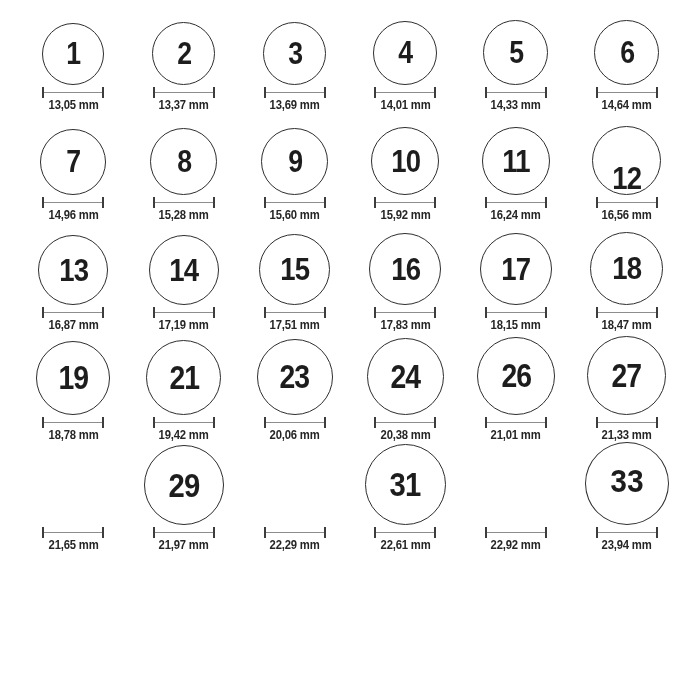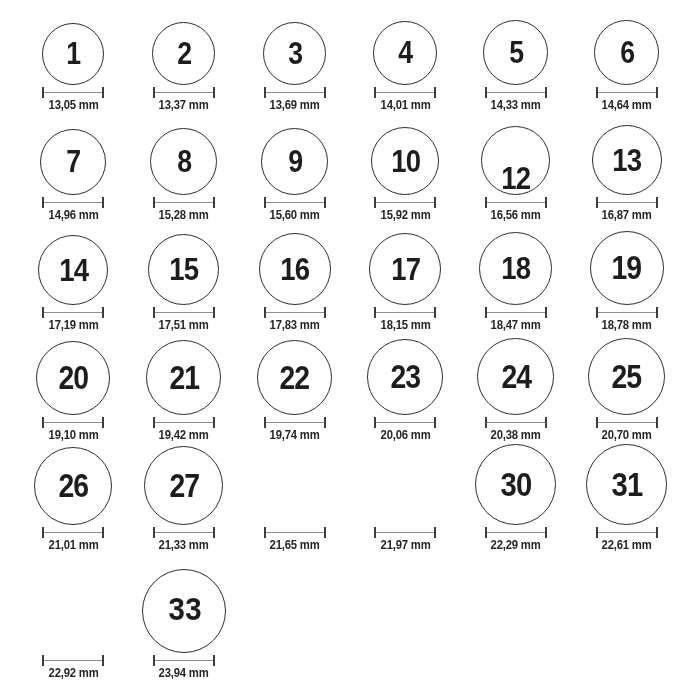--- a/index.html
+++ b/index.html
@@ -146,20 +146,27 @@
   </div>
 
   <div class="cell">
     <div class="circle" style="width: 68px; height: 68px;">
       <span class="num" style="font-size: 32px;">10</span>
     </div>
     <div class="ruler"></div>
     <div class="mm-label">15,92 mm</div>
   </div>
 
+  <div class="cell">
+    <div class="circle" style="width: 68px; height: 68px;">
+      <span class="num" style="font-size: 32px;">11</span>
+    </div>
+    <div class="ruler"></div>
+    <div class="mm-label">16,24 mm</div>
+  </div>
 
   <div class="cell">
     <div class="circle" style="width: 69px; height: 69px; align-items: flex-end;">
       <span class="num" style="font-size: 32px;">12</span>
     </div>
     <div class="ruler"></div>
     <div class="mm-label">16,56 mm</div>
   </div>
 
   <div class="cell">
@@ -211,67 +218,46 @@
   </div>
 
   <div class="cell">
     <div class="circle" style="width: 74px; height: 74px;">
       <span class="num" style="font-size: 33px;">19</span>
     </div>
     <div class="ruler"></div>
     <div class="mm-label">18,78 mm</div>
   </div>
 
-  <div class="cell">
-    <div class="circle" style="width: 74px; height: 74px;">
-      <span class="num" style="font-size: 33px;">20</span>
-    </div>
-    <div class="ruler"></div>
-    <div class="mm-label">19,10 mm</div>
-  </div>
 
   <div class="cell">
     <div class="circle" style="width: 75px; height: 75px; text-align: right;">
       <span class="num" style="font-size: 33px;">21</span>
     </div>
     <div class="ruler"></div>
     <div class="mm-label">19,42 mm</div>
   </div>
 
-  <div class="cell">
-    <div class="circle" style="width: 75px; height: 75px;">
-      <span class="num" style="font-size: 33px;">22</span>
-    </div>
-    <div class="ruler"></div>
-    <div class="mm-label">19,74 mm</div>
-  </div>
 
   <div class="cell">
     <div class="circle" style="width: 76px; height: 76px;">
       <span class="num" style="font-size: 33px;">23</span>
     </div>
     <div class="ruler"></div>
     <div class="mm-label">20,06 mm</div>
   </div>
 
   <div class="cell">
     <div class="circle" style="width: 77px; height: 77px;">
       <span class="num" style="font-size: 33px;">24</span>
     </div>
     <div class="ruler"></div>
     <div class="mm-label">20,38 mm</div>
   </div>
 
-  <div class="cell">
-    <div class="circle" style="width: 77px; height: 77px;">
-      <span class="num" style="font-size: 33px;">25</span>
-    </div>
-    <div class="ruler"></div>
-    <div class="mm-label">20,70 mm</div>
-  </div>
 
   <div class="cell">
     <div class="circle" style="width: 78px; height: 78px;">
       <span class="num" style="font-size: 33px;">26</span>
     </div>
     <div class="ruler"></div>
     <div class="mm-label">21,01 mm</div>
   </div>
 
   <div class="cell">
@@ -281,28 +267,28 @@
     <div class="ruler"></div>
     <div class="mm-label">21,33 mm</div>
   </div>
 
   <div class="cell">
     <div class="ruler"></div>
     <div class="mm-label">21,65 mm</div>
   </div>
 
   <div class="cell">
+    <div class="circle" style="width: 80px; height: 80px;">
+      <span class="num" style="font-size: 34px;">29</span>
+    </div>
     <div class="ruler"></div>
     <div class="mm-label">21,97 mm</div>
   </div>
 
   <div class="cell">
-    <div class="circle" style="width: 81px; height: 81px;">
-      <span class="num" style="font-size: 34px;">30</span>
-    </div>
     <div class="ruler"></div>
     <div class="mm-label">22,29 mm</div>
   </div>
 
   <div class="cell">
     <div class="circle" style="width: 81px; height: 81px;">
       <span class="num" style="font-size: 34px;">31</span>
     </div>
     <div class="ruler"></div>
     <div class="mm-label">22,61 mm</div>

